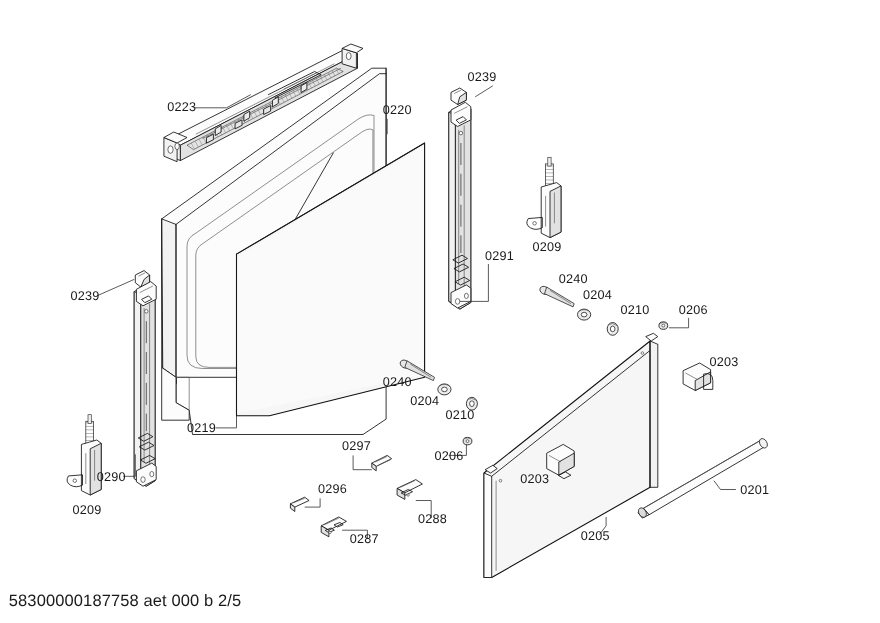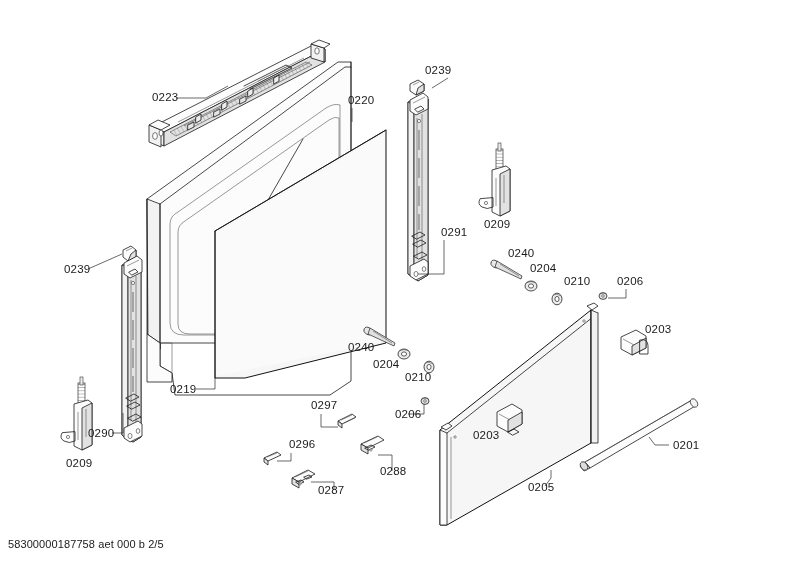--- a/index.html
+++ b/index.html
@@ -28,21 +28,21 @@
     font-family: "Liberation Sans", sans-serif;
     font-size: 11.5px;
     fill: #1a1a1a;
     letter-spacing: 0.2px;
   }
   .footer-text {
     position: absolute;
     left: 8px;
     top: 538px;
     font-family: "Liberation Sans", sans-serif;
-    font-size: 11px;
+    font-size: 15px;
     color: #1a1a1a;
     letter-spacing: 0.1px;
     white-space: nowrap;
   }
   .ln {
     stroke: #1a1a1a;
     fill: none;
     stroke-width: 0.8;
     stroke-linecap: round;
     stroke-linejoin: round;

